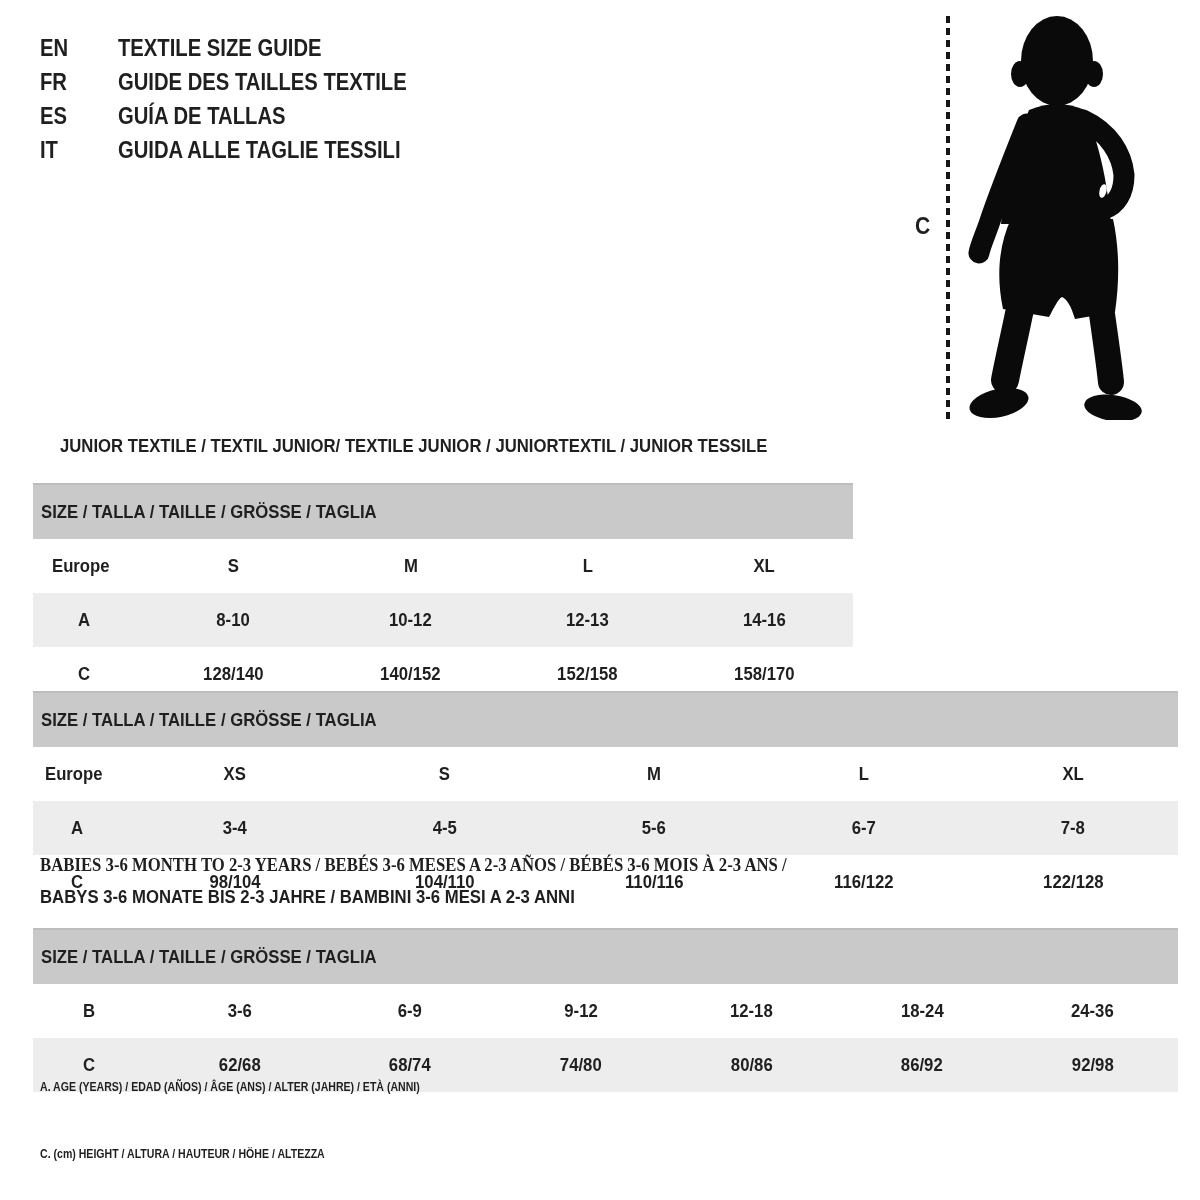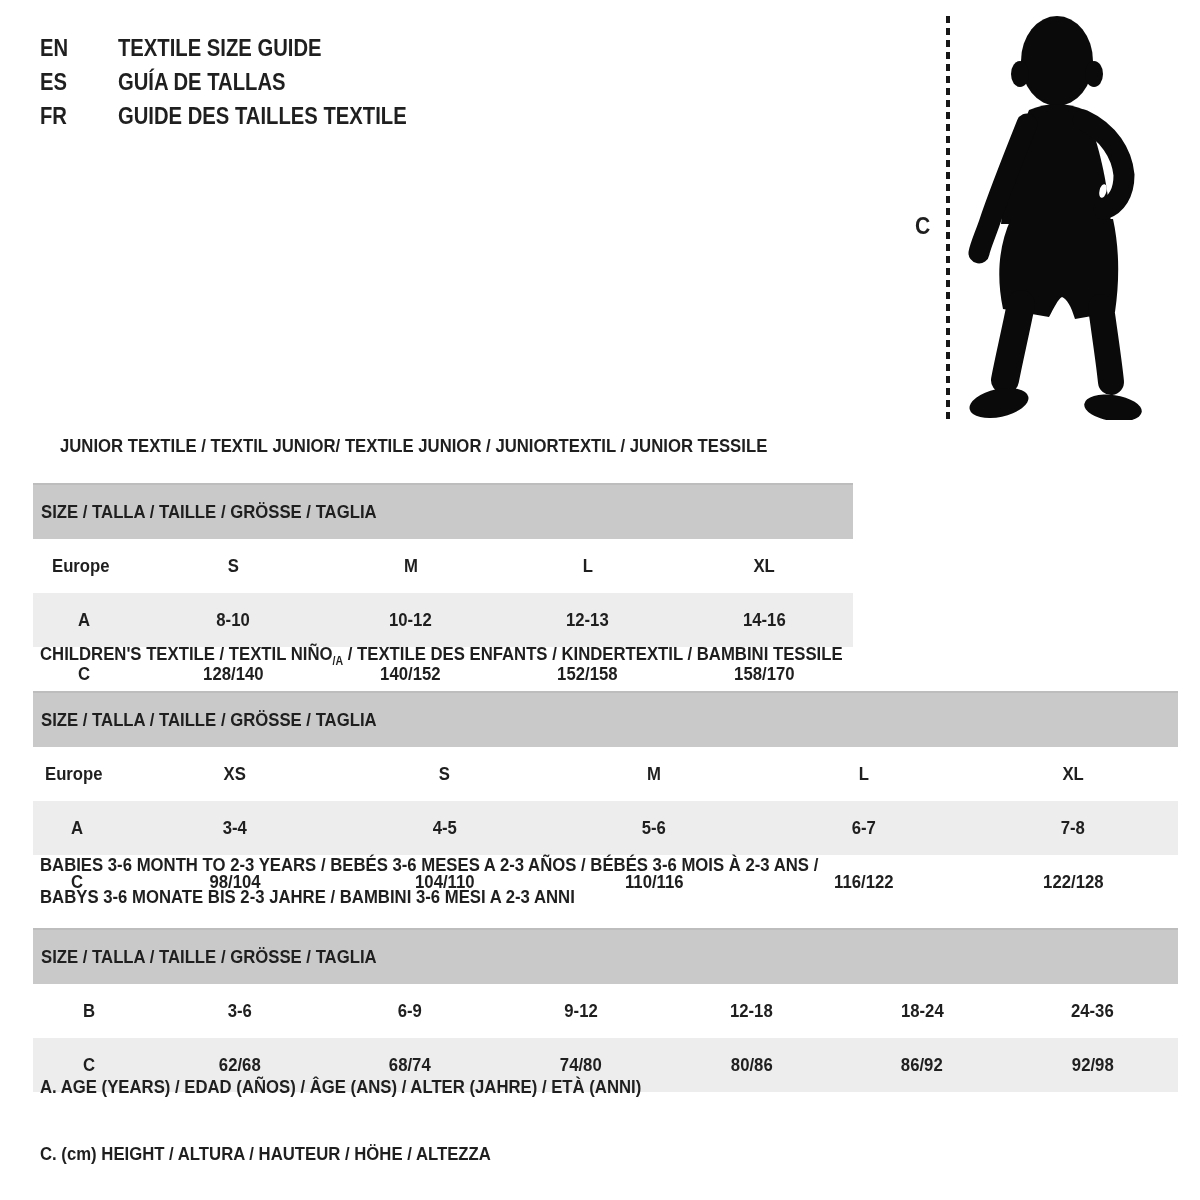--- a/index.html
+++ b/index.html
@@ -29,36 +29,39 @@
 
   
   table.szt{position:absolute;border-collapse:collapse;table-layout:fixed;
     font-weight:700;font-size:19px;color:#1f1f1f;}
   .szt td{padding:16px;text-align:center;vertical-align:middle;}
   .szt td.lft{text-align:center;padding-left:8px;}
   .szt tr.bar td{background:#c9c9c9;border-top:2px solid #bdbdbd;text-align:left;padding-left:8px;}
   .szt tr.alt td{background:#ededed;}
 
   
-  .legend-line{position:absolute;left:40px;font-weight:700;font-size:19px;line-height:24px;white-space:nowrap;}
+  .legend-line{position:absolute;left:40px;font-weight:700;font-size:12px;line-height:24px;white-space:nowrap;}
 </style>
 </head>
 <body>
 
 <div class="canvas">
 
   <div class="lang-block">
     <div class="lang-row">
       <span class="lang-code cxl">EN</span><span class="cxl">TEXTILE SIZE GUIDE</span>
     </div>
     <div class="lang-row">
+      <span class="lang-code cxl">FR</span><span class="cxl">GUIDE DES TAILLES TEXTILE</span>
+    </div>
+    <div class="lang-row">
       <span class="lang-code cxl">ES</span><span class="cxl">GUÍA DE TALLAS</span>
     </div>
     <div class="lang-row">
-      <span class="lang-code cxl">FR</span><span class="cxl">GUIDE DES TAILLES TEXTILE</span>
+      <span class="lang-code cxl">IT</span><span class="cxl">GUIDA ALLE TAGLIE TESSILI</span>
     </div>
   </div>
 
   <div class="dash-line"></div>
   <div class="c-label cx">C</div>
 
   <svg class="baby-svg" width="190" height="406" viewBox="0 0 190 406" xmlns="http://www.w3.org/2000/svg" aria-hidden="true">
     <g fill="#0a0a0a" stroke="none">
       <ellipse cx="94" cy="47" rx="36" ry="45"></ellipse>
       <ellipse cx="57" cy="60" rx="9" ry="13"></ellipse>
@@ -112,23 +115,20 @@
       <tr style="height:33px;">
         <td class="lft"><span class="cxl">C</span></td>
         <td><span class="cx">128/140</span></td>
         <td><span class="cx">140/152</span></td>
         <td><span class="cx">152/158</span></td>
         <td><span class="cx">158/170</span></td>
       </tr>
     </tbody>
   </table>
 
-  <div class="sec-title" style="left:40px;top:642px;">
-    <span class="cxl"><span>CHILDREN'S TEXTILE / TEXTIL NIÑO</span><span class="sub">/A</span><span> / TEXTILE DES ENFANTS / KINDERTEXTIL / BAMBINI TESSILE</span></span>
-  </div>
 
   <table class="szt" style="left:33px;top:691px;width:1145px;">
     <colgroup>
         <col style="width:97px">
         <col>
         <col>
         <col>
         <col>
         <col>
       </colgroup>
@@ -156,21 +156,21 @@
         <td class="lft"><span class="cxl">C</span></td>
         <td><span class="cx">98/104</span></td>
         <td><span class="cx">104/110</span></td>
         <td><span class="cx">110/116</span></td>
         <td><span class="cx">116/122</span></td>
         <td><span class="cx">122/128</span></td>
       </tr>
     </tbody>
   </table>
 
-  <div class="sec-title" style="left:40px;top:853px;">
+  <div class="sec-title" style="left:40px;top:853px;font-family:Liberation Serif, serif;">
     <span class="cxl">BABIES 3-6 MONTH TO 2-3 YEARS / BEBÉS 3-6 MESES A 2-3 AÑOS / BÉBÉS 3-6 MOIS À 2-3 ANS /</span>
   </div>
   <div class="sec-title" style="left:40px;top:885px;">
     <span class="cxl">BABYS 3-6 MONATE BIS 2-3 JAHRE / BAMBINI 3-6 MESI A 2-3 ANNI</span>
   </div>
 
   <table class="szt" style="left:33px;top:928px;width:1145px;">
     <colgroup>
         <col style="width:121px">
         <col>

